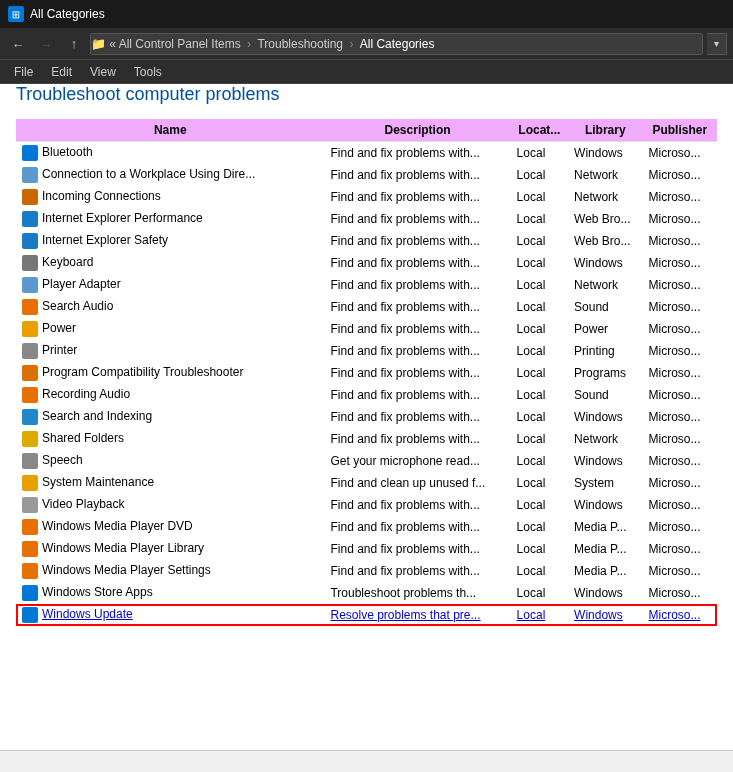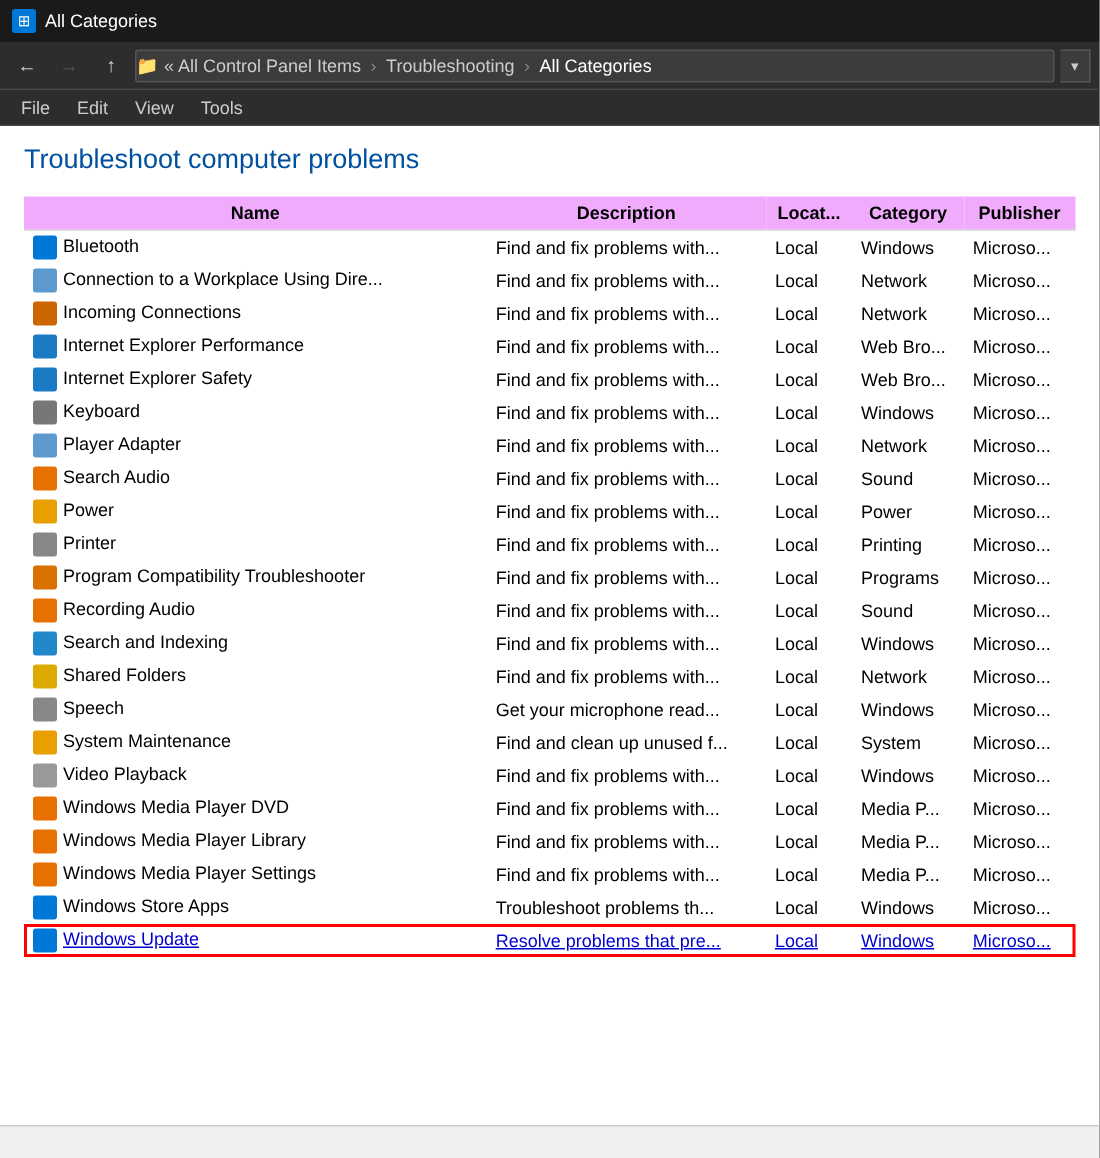--- a/index.html
+++ b/index.html
@@ -68,21 +68,21 @@
       font-size: 12px;
       cursor: pointer;
       border-radius: 2px;
     }
 
     
     .main-content {
       background: #ffffff;
       height: calc(772px - 28px - 32px - 24px - 22px);
       overflow-y: auto;
-      padding: 12px 16px;
+      padding: 0 16px;
     }
 
     .page-title {
       color: #0050a0;
       font-size: 18px;
       font-weight: 400;
       margin-bottom: 14px;
     }
 
     
@@ -162,21 +162,21 @@
 
 <div class="main-content">
   <div class="page-title">Troubleshoot computer problems</div>
 
   <table class="items-table">
     <thead>
       <tr>
         <th class="col-name">Name</th>
         <th class="col-desc">Description</th>
         <th class="col-loc">Locat...</th>
-        <th class="col-cat">Category</th>
+        <th class="col-cat">Library</th>
         <th class="col-pub">Publisher</th>
       </tr>
     </thead>
     <tbody id="table-body">
     <tr>
           <td class="col-name" style="overflow: hidden; max-width: 290px;"><span style="display: inline-block; width: 16px; height: 16px; background: rgb(0, 120, 215); border-radius: 2px; vertical-align: middle; margin-right: 4px; font-size: 10px; text-align: center; line-height: 16px;"></span><span>Bluetooth</span></td>
           <td class="col-desc">Find and fix problems with...</td>
           <td class="col-loc">Local</td>
           <td class="col-cat">Windows</td>
           <td class="col-pub">Microso...</td>

